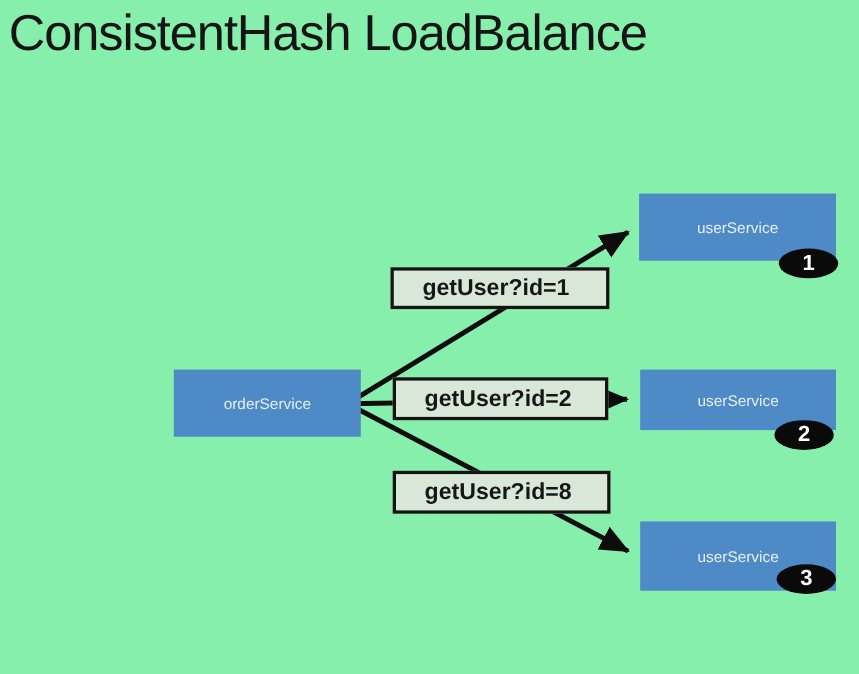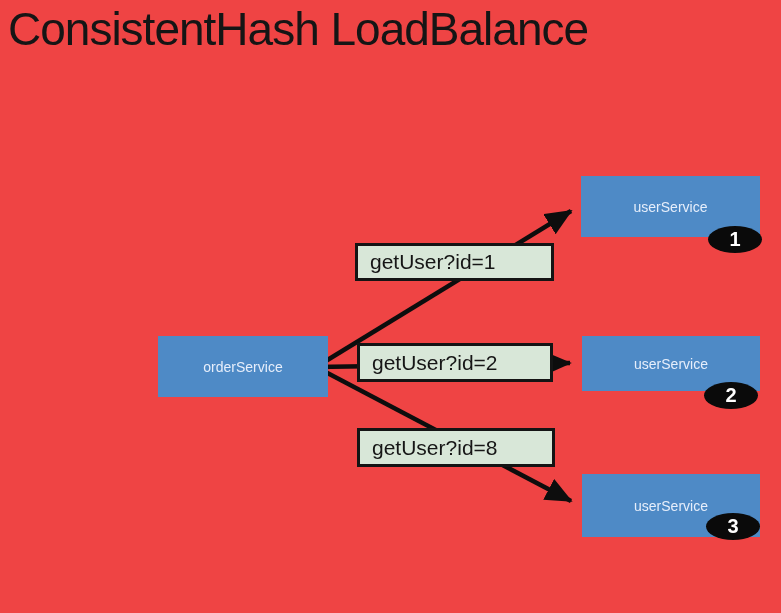--- a/index.html
+++ b/index.html
@@ -4,21 +4,21 @@
 <style>
   html, body {
     margin: 0;
     padding: 0;
     background: #ffffff;
   }
   #canvas {
     position: relative;
     width: 781px;
     height: 613px;
-    background: #ef4444;
+    background: #86efac;
     overflow: hidden;
     font-family: "Liberation Sans", sans-serif;
   }
   
   .title {
     position: absolute;
     left: 8px;
     top: 2px;
     margin: 0;
     font-size: 46px;
@@ -61,21 +61,22 @@
     background: #4e8ac6;
     color: #e6eefb;
     font-size: 14px;
   }
   .green-label {
     background: #d8e7d8;
     border: 3px solid #141414;
     color: #161616;
     font-size: 21px;
     justify-content: flex-start;
-    padding-left: 12px;
+    padding-left: 26px;
+    font-weight: bold;
   }
   .badge {
     position: absolute;
     width: 54px;
     height: 27px;
     background: #0a0a0a;
     border-radius: 50%;
     display: flex;
     align-items: center;
     justify-content: center;

